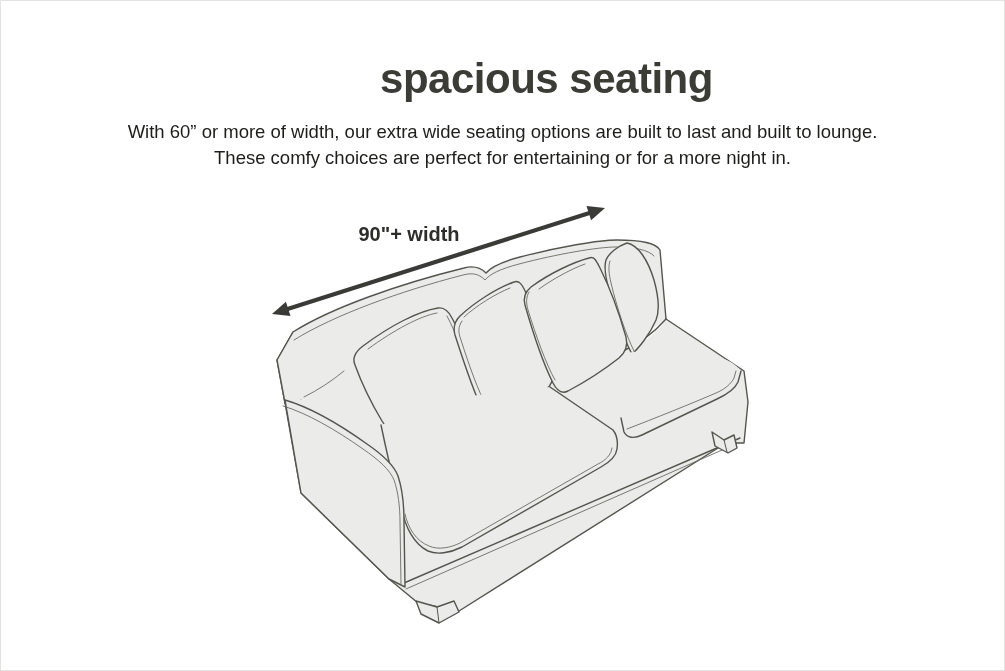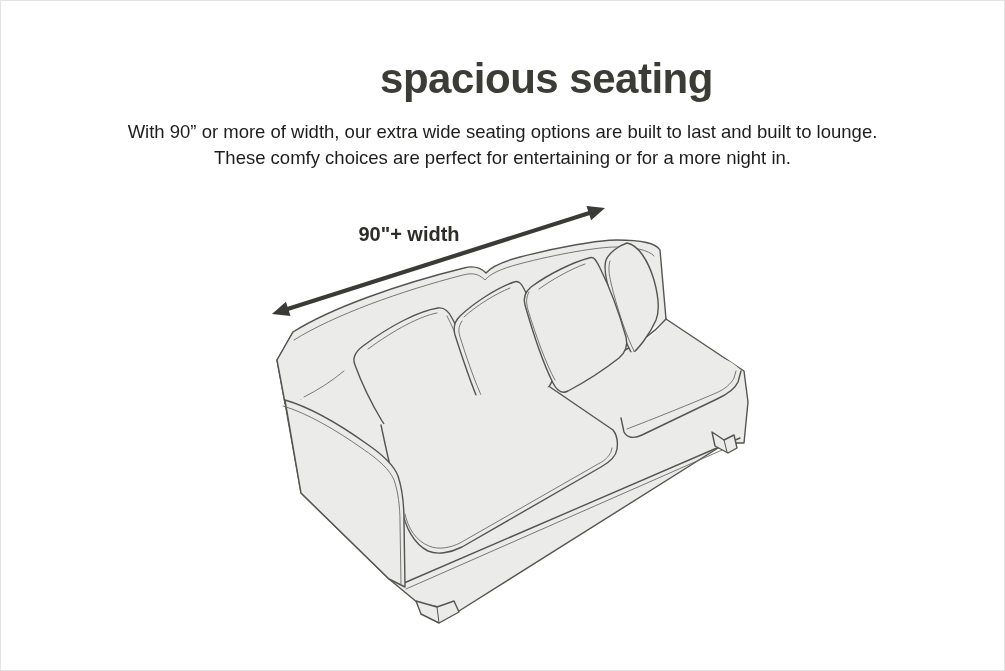--- a/index.html
+++ b/index.html
@@ -22,21 +22,21 @@
   }
 </style>
 </head>
 <body>
 
 <div class="canvas">
 
   <div class="title">spacious seating</div>
 
   <div class="desc">
-    <div>With 90” or more of width, our extra wide seating options are built to last and built to lounge.</div>
+    <div>With 60” or more of width, our extra wide seating options are built to last and built to lounge.</div>
     <div>These comfy choices are perfect for entertaining or for a more night in.</div>
   </div>
 
   <svg class="illustration" viewBox="0 0 1005 671" xmlns="http://www.w3.org/2000/svg">
 
     <g fill="#3a3a37" stroke="none">
       <path d="M285,308.5 L590,211.5" stroke="#3a3a37" stroke-width="4.2" fill="none"></path>
       <polygon points="271,313 289.5,314.9 284.9,300.7"></polygon>
       <polygon points="604,207 590.1,219.3 585.5,205"></polygon>
     </g>

